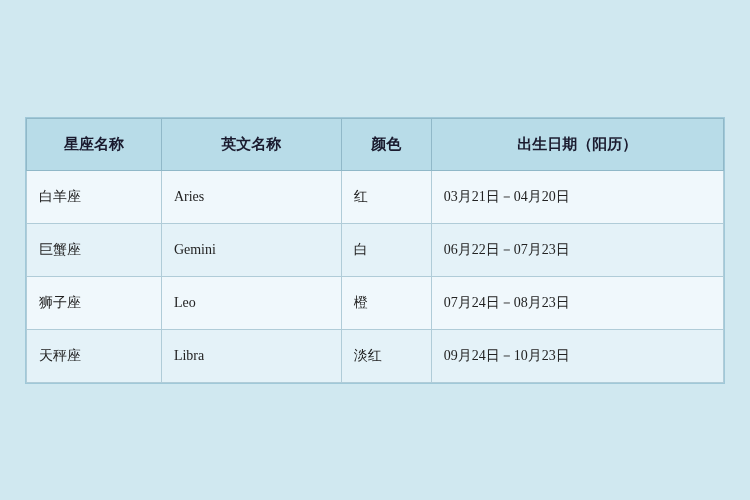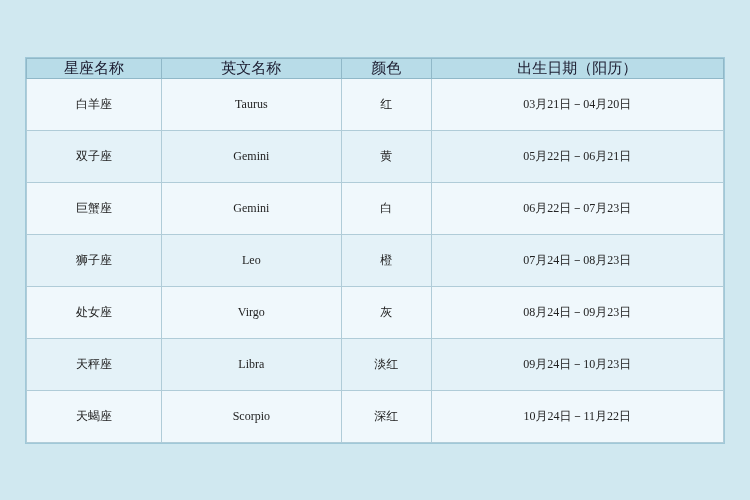--- a/index.html
+++ b/index.html
@@ -28,40 +28,40 @@
       width: 100%;
       border-collapse: collapse;
     }
 
     thead tr {
       background-color: #b8dce8;
     }
 
     thead th {
       border: 1px solid #90b8c8;
-      padding: 0 12px;
+      padding: 16px 12px;
       text-align: center;
-      font-weight: normal;
+      font-weight: bold;
       font-size: 15px;
       color: #1a1a2e;
     }
 
     tbody tr {
       background-color: #f0f8fc;
     }
 
     tbody tr:nth-child(even) {
       background-color: #e4f2f8;
     }
 
     tbody td {
       border: 1px solid #b0ccd8;
       padding: 17px 12px;
-      text-align: center;
-      font-size: 12px;
+      text-align: left;
+      font-size: 14px;
       color: #222;
     }
 
     .col-chinese { width: 120px; }
     .col-english { width: 160px; }
     .col-color   { width: 80px; }
     .col-date    { width: 260px; }
   </style>
 </head>
 <body>
@@ -72,55 +72,37 @@
       <tr>
         <th class="col-chinese">星座名称</th>
         <th class="col-english">英文名称</th>
         <th class="col-color">颜色</th>
         <th class="col-date">出生日期（阳历）</th>
       </tr>
     </thead>
     <tbody id="table-body">
     <tr>
           <td>白羊座</td>
-          <td>Taurus</td>
+          <td>Aries</td>
           <td>红</td>
           <td>03月21日－04月20日</td>
-        </tr>
-        <tr>
-          <td>双子座</td>
-          <td>Gemini</td>
-          <td>黄</td>
-          <td>05月22日－06月21日</td>
         </tr>
         <tr>
           <td>巨蟹座</td>
           <td>Gemini</td>
           <td>白</td>
           <td>06月22日－07月23日</td>
         </tr>
         <tr>
           <td>狮子座</td>
           <td>Leo</td>
           <td>橙</td>
           <td>07月24日－08月23日</td>
         </tr>
         <tr>
-          <td>处女座</td>
-          <td>Virgo</td>
-          <td>灰</td>
-          <td>08月24日－09月23日</td>
-        </tr>
-        <tr>
           <td>天秤座</td>
           <td>Libra</td>
           <td>淡红</td>
           <td>09月24日－10月23日</td>
-        </tr>
-        <tr>
-          <td>天蝎座</td>
-          <td>Scorpio</td>
-          <td>深红</td>
-          <td>10月24日－11月22日</td>
         </tr>
       </tbody>
   </table>
 </div>
 
 </body></html>

